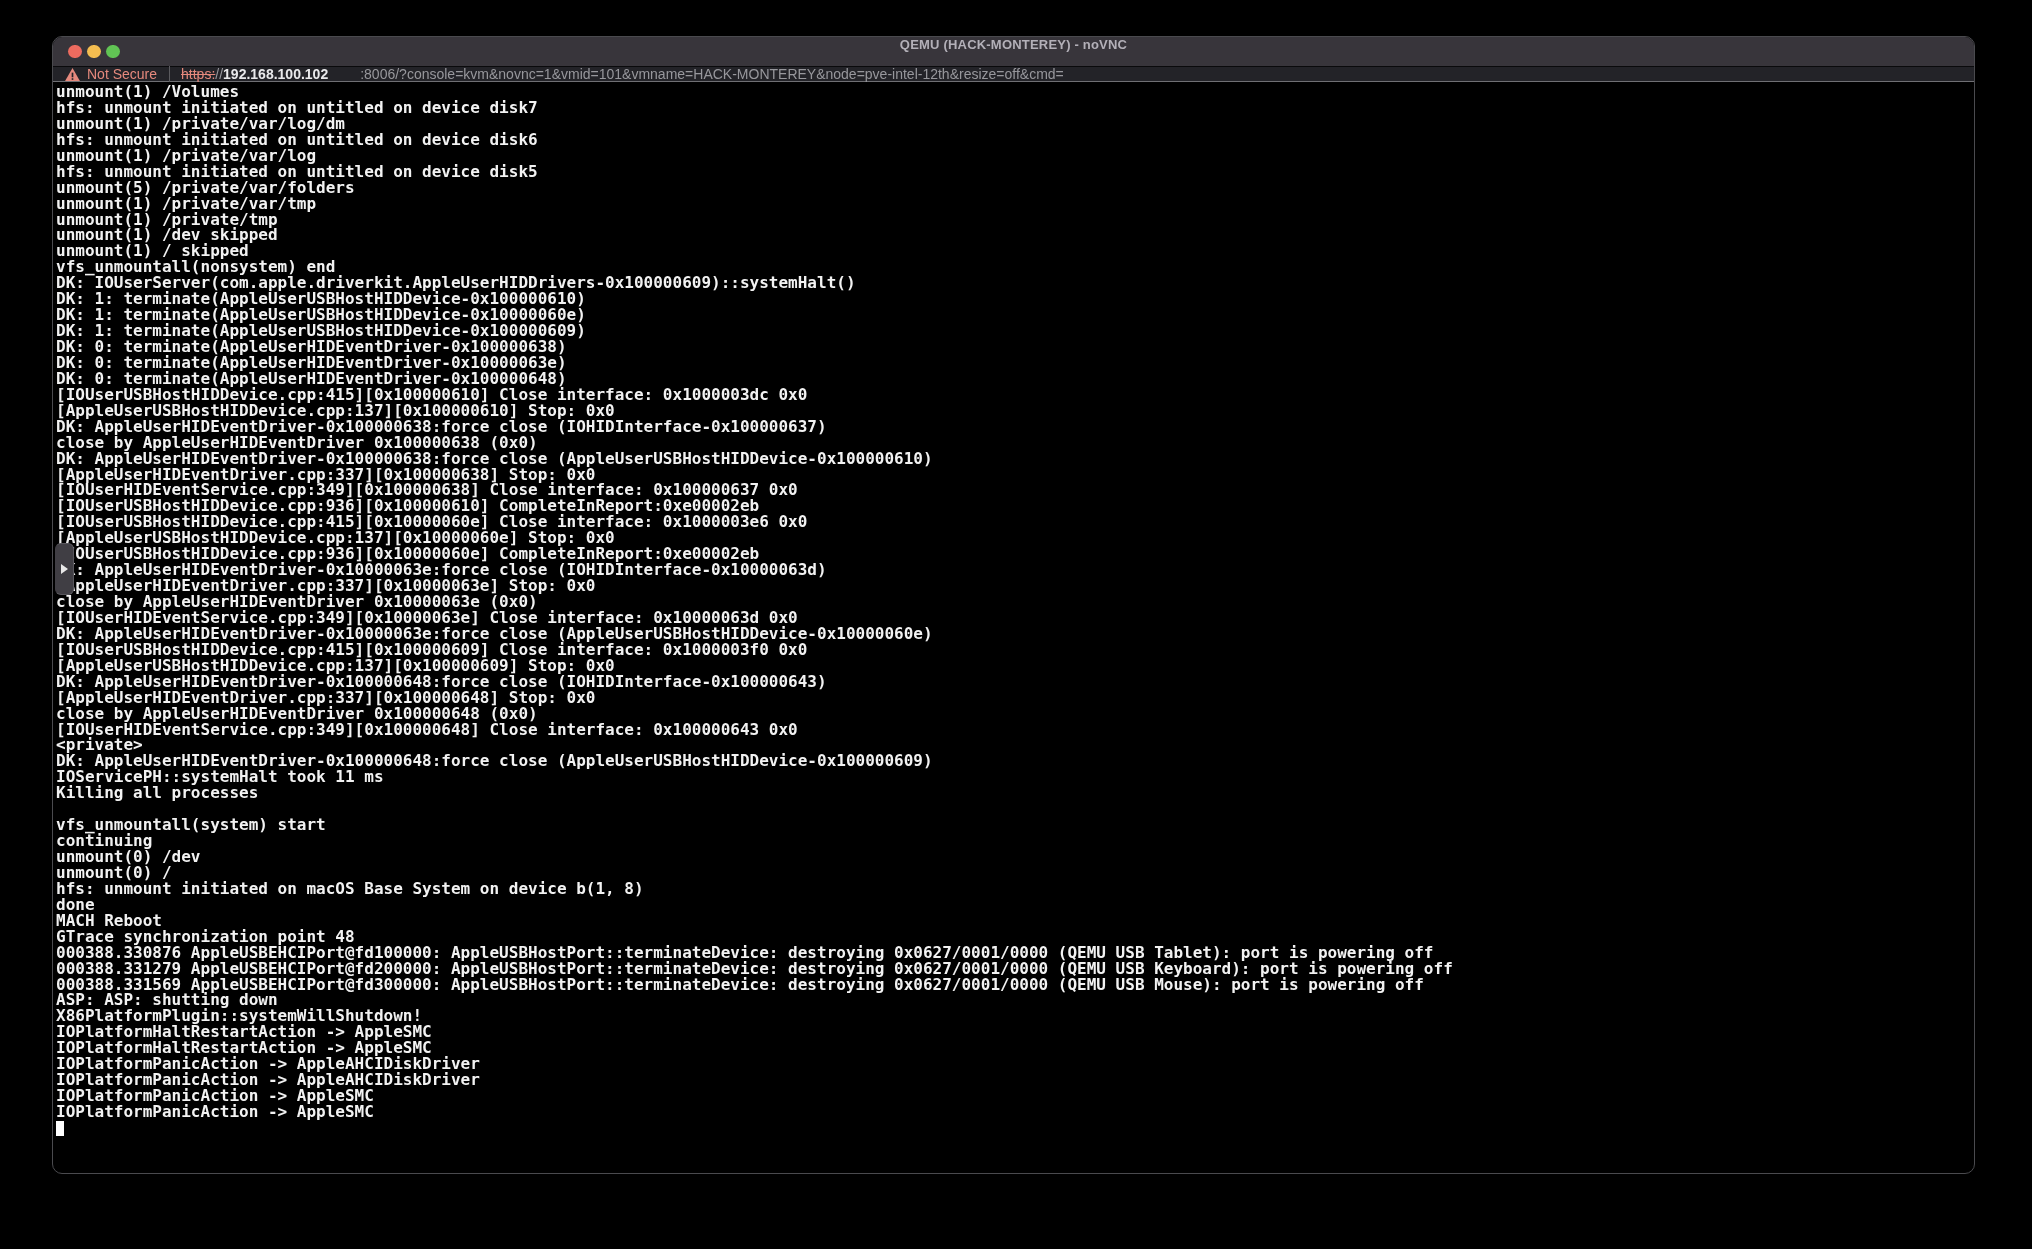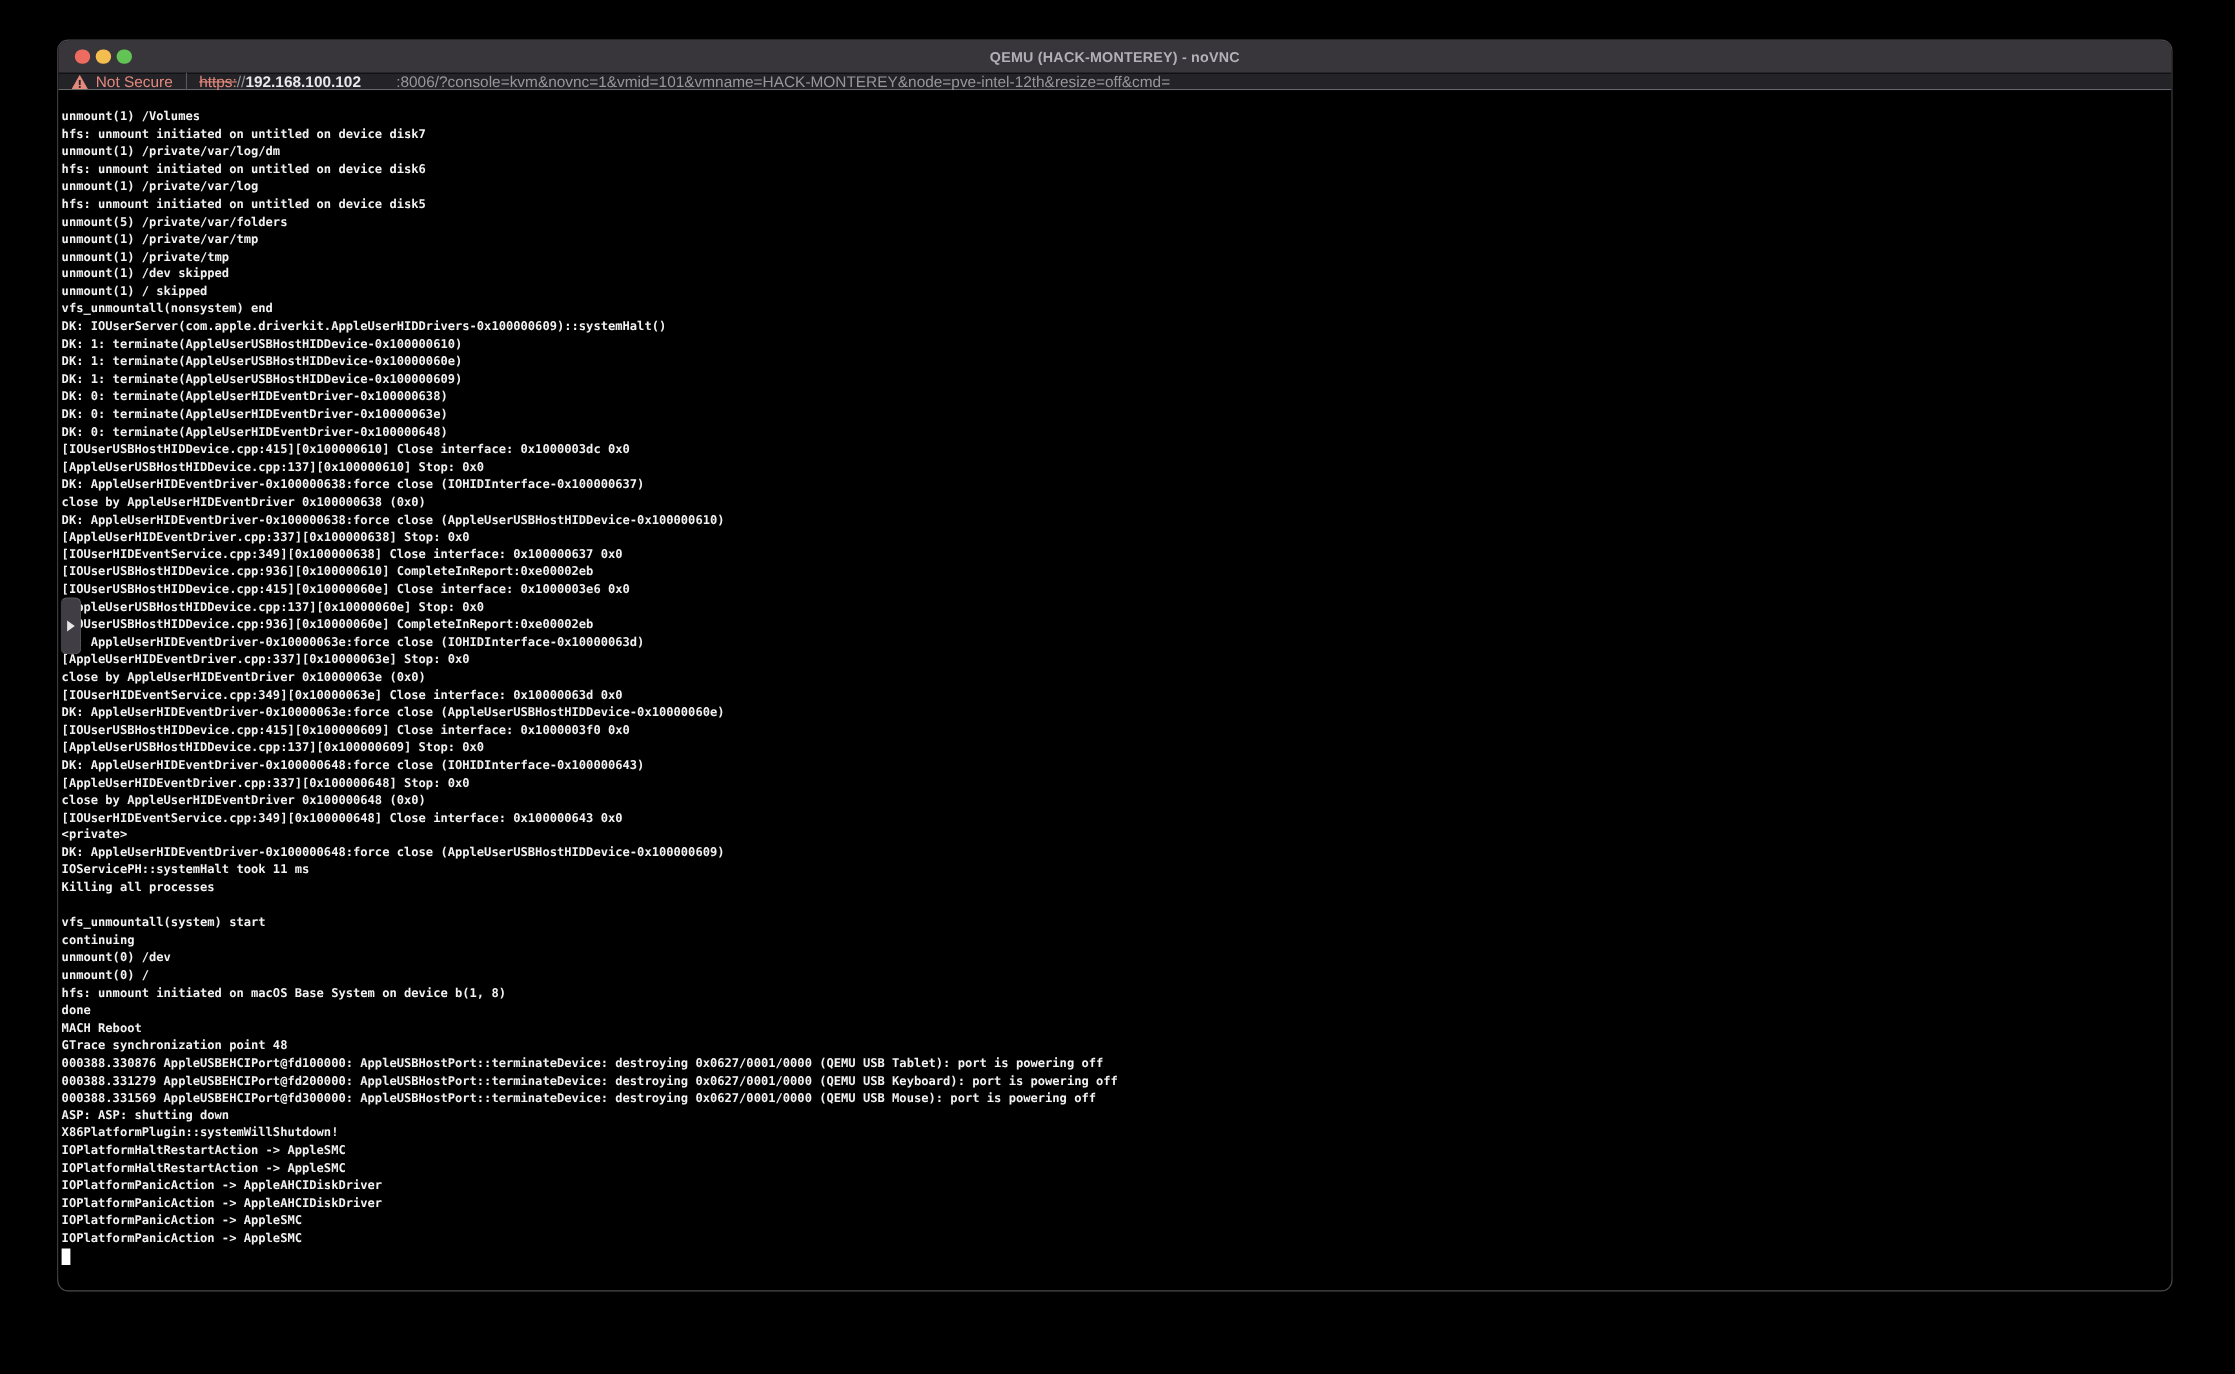--- a/index.html
+++ b/index.html
@@ -11,21 +11,21 @@
   }
   .window{
     position:absolute;left:52px;top:36px;width:1923px;height:1138px;
     background:#000;border:1px solid #4a4a4e;border-radius:10px;
     overflow:hidden;box-sizing:border-box;
   }
   
   .titlebar{
     position:relative;height:29px;
     background:var(--titlebar-bg,#38353b);
-    display:flex;align-items:center;justify-content:center;
+    display:flex;justify-content:center;
   }
   .titlebar .title{
     font-size:13px;font-weight:700;color:#b3b0b8;letter-spacing:.2px;
   }
   .lights{
     position:absolute;left:15px;top:0;height:29px;
     display:flex;align-items:center;gap:5.5px;
   }
   .light{width:13.5px;height:13.5px;border-radius:50%;}
   .light.red{background:var(--traffic-red,#ed6b5f);}
@@ -43,23 +43,23 @@
   .notsecure{color:var(--not-secure,#e5897d);}
   .chip-sep{width:1px;height:17px;background:#5a5a5e;margin:0 11px 0 12px;}
   .url .scheme{color:var(--not-secure,#e5897d);text-decoration:line-through;text-align:right;}
   .url .slashes{color:var(--url-dim,#97979c);}
   .url .host{color:var(--url-host,#e9e9eb);font-weight:600;}
   .url .rest{color:var(--url-dim,#97979c);margin-left:32px;}
   
   .console{
     position:relative;height:1079px;background:#000;
     font-family:"DejaVu Sans Mono","Liberation Mono",monospace;
-    font-weight:700;font-size:11px;line-height:15.94px;
+    font-weight:700;font-size:16px;line-height:15.94px;
     color:var(--console-text,#f2f2f2);
-    padding:16px 0 0 3px;box-sizing:border-box;overflow:hidden;
+    padding:2px 0 0 3px;box-sizing:border-box;overflow:hidden;
   }
   .console .line{height:15.94px;white-space:pre;}
   .cursor{
     display:inline-block;width:8px;height:15px;margin-top:1px;
     background:#fff;
   }
   
   .vnc-handle{
     position:absolute;left:2px;top:461px;width:19px;height:52px;
     background:#403e44;border:1px solid #59575d;border-left-color:#403e44;

